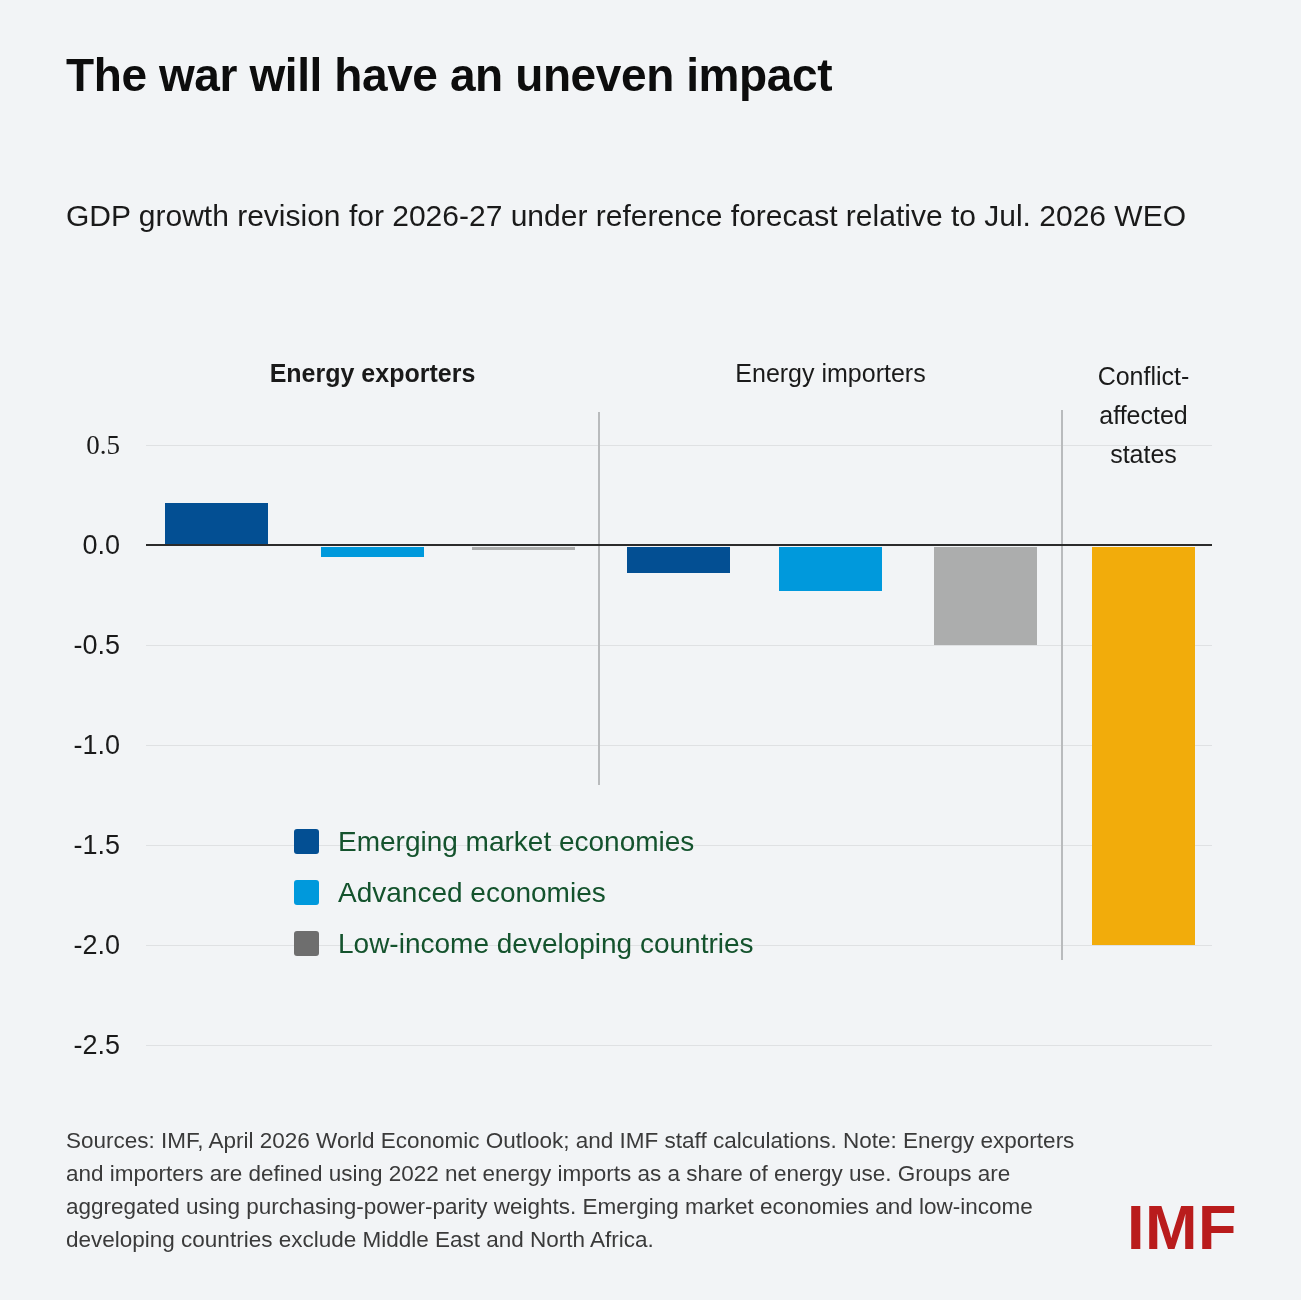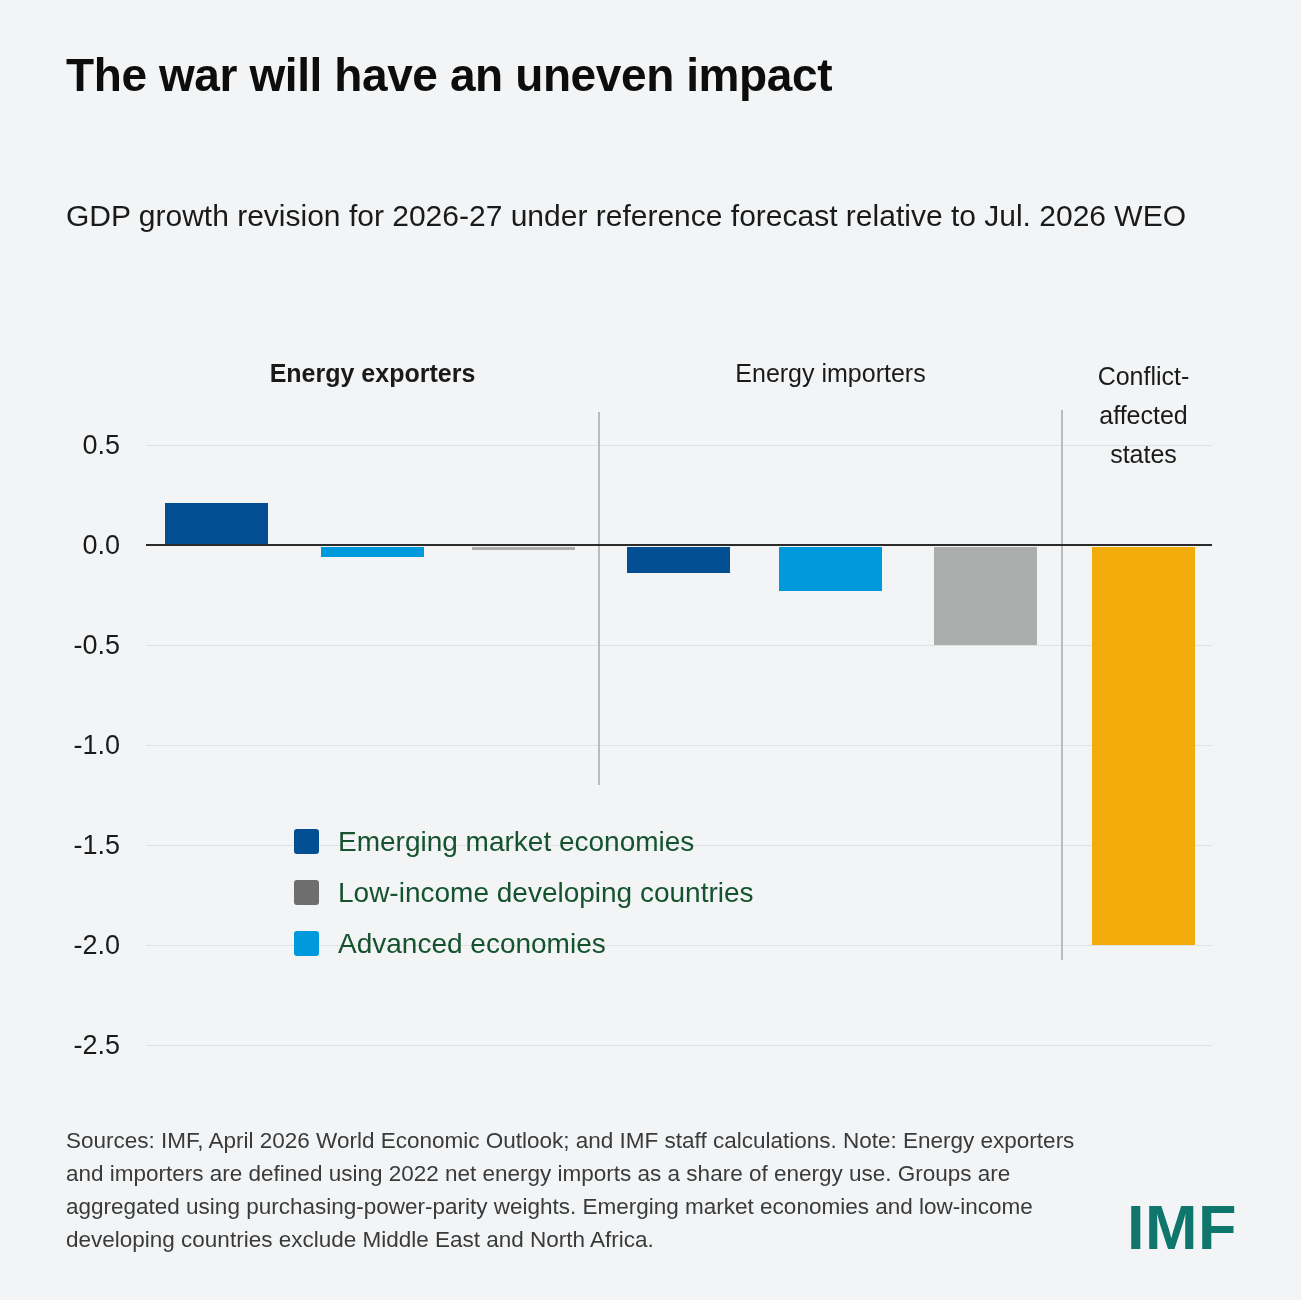--- a/index.html
+++ b/index.html
@@ -126,42 +126,42 @@
     line-height: 33px;
     color: #3a3a3a;
   }
   .logo {
     position: absolute;
     left: 1127px;
     top: 1196px;
     font-size: 63px;
     font-weight: bold;
     letter-spacing: 0.5px;
-    color: #0f766e;
+    color: #b91c1c;
     line-height: 1;
   }
 </style>
 </head>
 <body>
 
 <div id="page">
 
   <div class="title">The war will have an uneven impact</div>
   <div class="subtitle">GDP growth revision for 2026-27 under reference forecast relative to Jul. 2026 WEO</div>
 
   <div class="chart">
 
     <div class="gridline" style="top:445px;"></div>
     <div class="gridline" style="top:645px;"></div>
     <div class="gridline" style="top:745px;"></div>
     <div class="gridline" style="top:845px;"></div>
     <div class="gridline" style="top:945px;"></div>
     <div class="gridline" style="top:1045px;"></div>
 
-    <div class="ytick" style="top:445px;">0.5</div>
+    <div class="ytick" style="top:445px;font-family:Liberation Serif, serif;">0.5</div>
     <div class="ytick" style="top:545px;">0.0</div>
     <div class="ytick" style="top:645px;">-0.5</div>
     <div class="ytick" style="top:745px;">-1.0</div>
     <div class="ytick" style="top:845px;">-1.5</div>
     <div class="ytick" style="top:945px;">-2.0</div>
     <div class="ytick" style="top:1045px;">-2.5</div>
 
     <div class="sep" style="left:598px; top:412px; height:373px;"></div>
     <div class="sep" style="left:1061px; top:410px; height:550px;"></div>
 
@@ -188,27 +188,27 @@
     <div class="bar" style="left:1092px; top:547px; width:103px; height:398px; background:#f2ac0b;"></div>
 
     <div class="zeroline" style="top:544px;"></div>
 
     <div class="legend">
       <div class="legend-row">
         <span class="swatch" style="background:#034f93;"></span>
         <span class="legend-label">Emerging market economies</span>
       </div>
       <div class="legend-row">
+        <span class="swatch" style="background:#0099dc;"></span>
+        <span class="legend-label">Advanced economies</span>
+      </div>
+      <div class="legend-row">
         <span class="swatch" style="background:#6e6e6e;"></span>
         <span class="legend-label">Low-income developing countries</span>
       </div>
-      <div class="legend-row">
-        <span class="swatch" style="background:#0099dc;"></span>
-        <span class="legend-label">Advanced economies</span>
-      </div>
     </div>
 
   </div>
 
   <div class="source">Sources: IMF, April 2026 World Economic Outlook; and IMF staff calculations. Note: Energy exporters and importers are defined using 2022 net energy imports as a share of energy use. Groups are aggregated using purchasing-power-parity weights. Emerging market economies and low-income developing countries exclude Middle East and North Africa.</div>
   <div class="logo">IMF</div>
 
 </div>
 
 </body></html>

